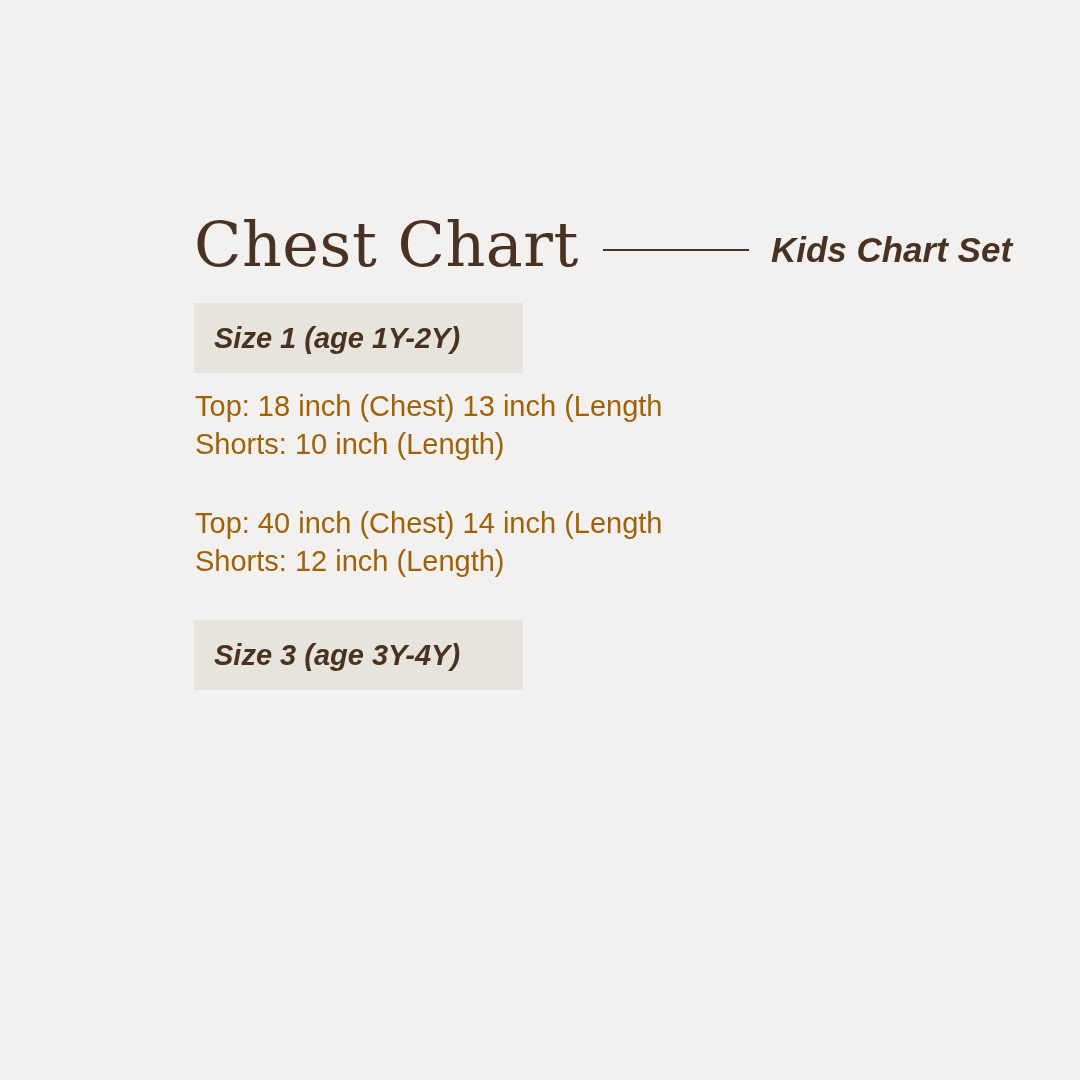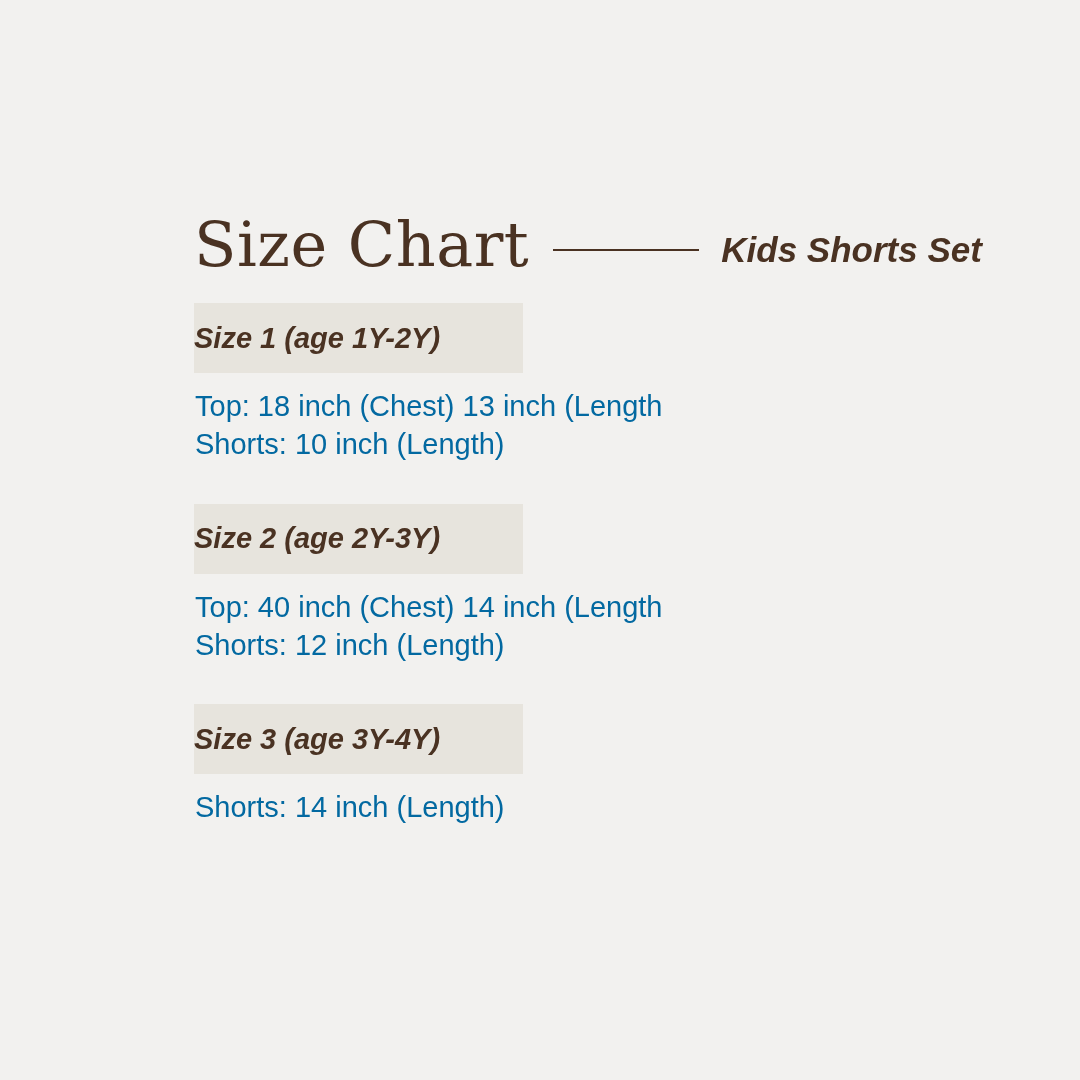--- a/index.html
+++ b/index.html
@@ -68,79 +68,75 @@
   }
   .block:last-child {
     margin-bottom: 8px;
   }
   .band {
     background: #e7e4dd;
     width: 329px;
     height: 70px;
     display: flex;
     align-items: center;
-    padding-left: 0;
+    padding-left: 20px;
     box-sizing: border-box;
   }
   .band-label {
     font-family: "Liberation Sans", sans-serif;
     font-style: italic;
     font-weight: bold;
     font-size: 29px;
     color: #4a3222;
     white-space: nowrap;
   }
   .measures {
     margin-top: 14px;
     padding-left: 1px;
   }
   .measure-line {
     font-family: "Liberation Sans", sans-serif;
     font-size: 29px;
     line-height: 1.32;
-    color: #0369a1;
+    color: #a16207;
     white-space: nowrap;
   }
 </style>
 </head>
 <body>
 
 <div class="canvas">
 
   <div class="header">
-    <div class="title">Size Chart</div>
+    <div class="title">Chest Chart</div>
     <div class="rule"></div>
-    <div class="subtitle">Kids Shorts Set</div>
+    <div class="subtitle">Kids Chart Set</div>
   </div>
 
   <div class="blocks">
 
     <div class="block">
       <div class="band">
         <span class="band-label">Size 1 (age 1Y-2Y)</span>
       </div>
       <div class="measures">
         <div class="measure-line">Top: 18 inch (Chest)  13 inch (Length</div>
         <div class="measure-line">Shorts: 10 inch (Length)</div>
       </div>
     </div>
 
     <div class="block">
-      <div class="band">
-        <span class="band-label">Size 2 (age 2Y-3Y)</span>
-      </div>
       <div class="measures">
         <div class="measure-line">Top: 40 inch (Chest)  14 inch (Length</div>
         <div class="measure-line">Shorts: 12 inch (Length)</div>
       </div>
     </div>
 
     <div class="block">
       <div class="band">
         <span class="band-label">Size 3 (age 3Y-4Y)</span>
       </div>
       <div class="measures">
-        <div class="measure-line">Shorts: 14 inch (Length)</div>
       </div>
     </div>
 
   </div>
 </div>
 
 </body></html>

